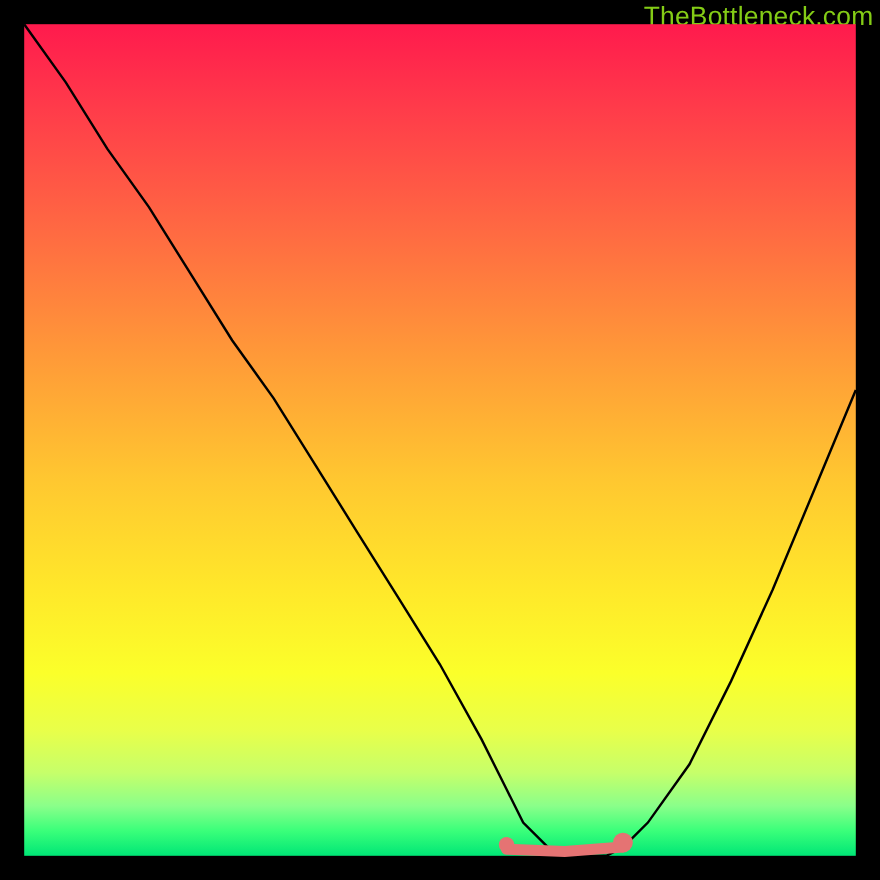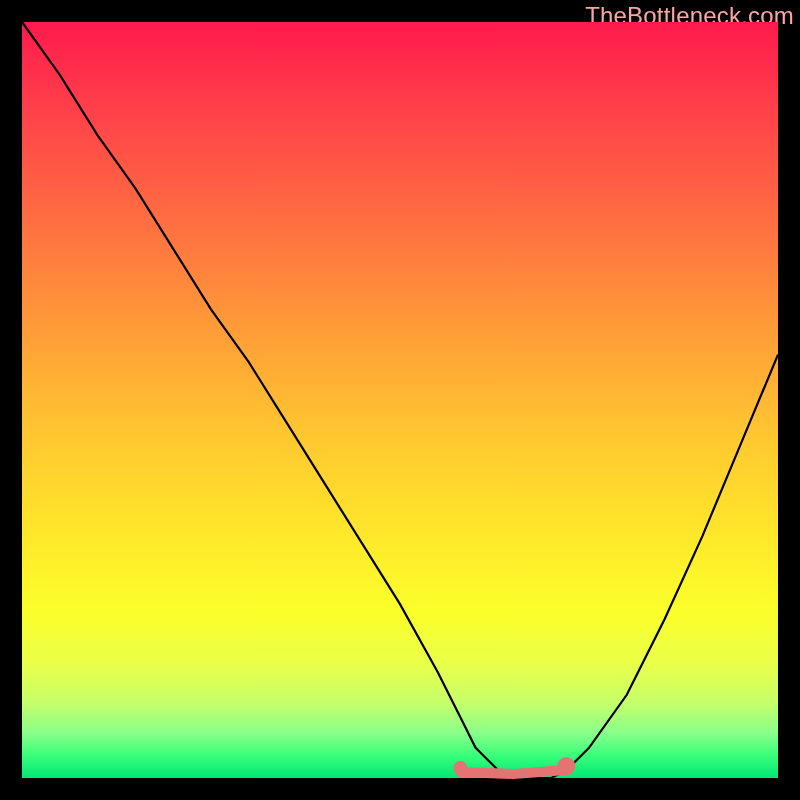--- a/index.html
+++ b/index.html
@@ -37,21 +37,21 @@
       #c6ff6a 90%,
       #8aff8a 94%,
       #3aff7a 97%,
       #00e676 100%
     );
   }
   .watermark {
     position: absolute;
     top: 2px;
     right: 6px;
-    color: #fca5a5;
+    color: #84cc16;
     font-size: 24px;
     font-weight: 500;
     letter-spacing: 0.2px;
     user-select: none;
     margin-left: 42px;
   }
   svg.curve {
     position: absolute;
     left: 0;
     top: 0;

